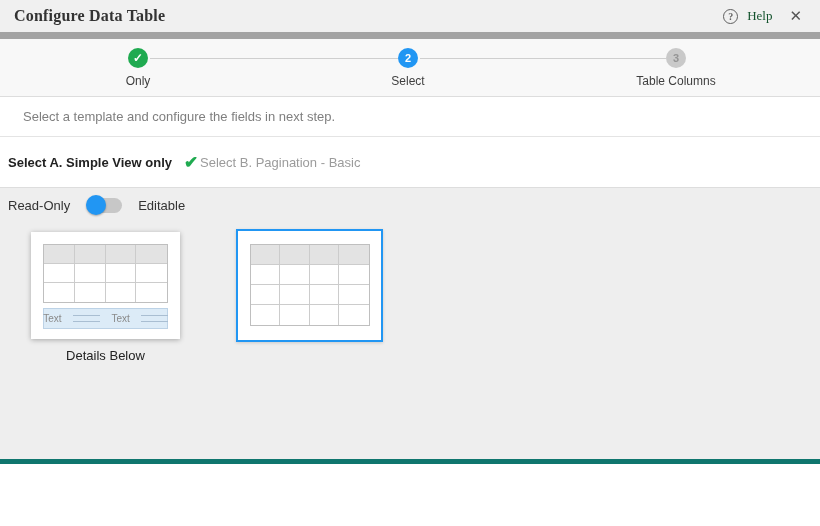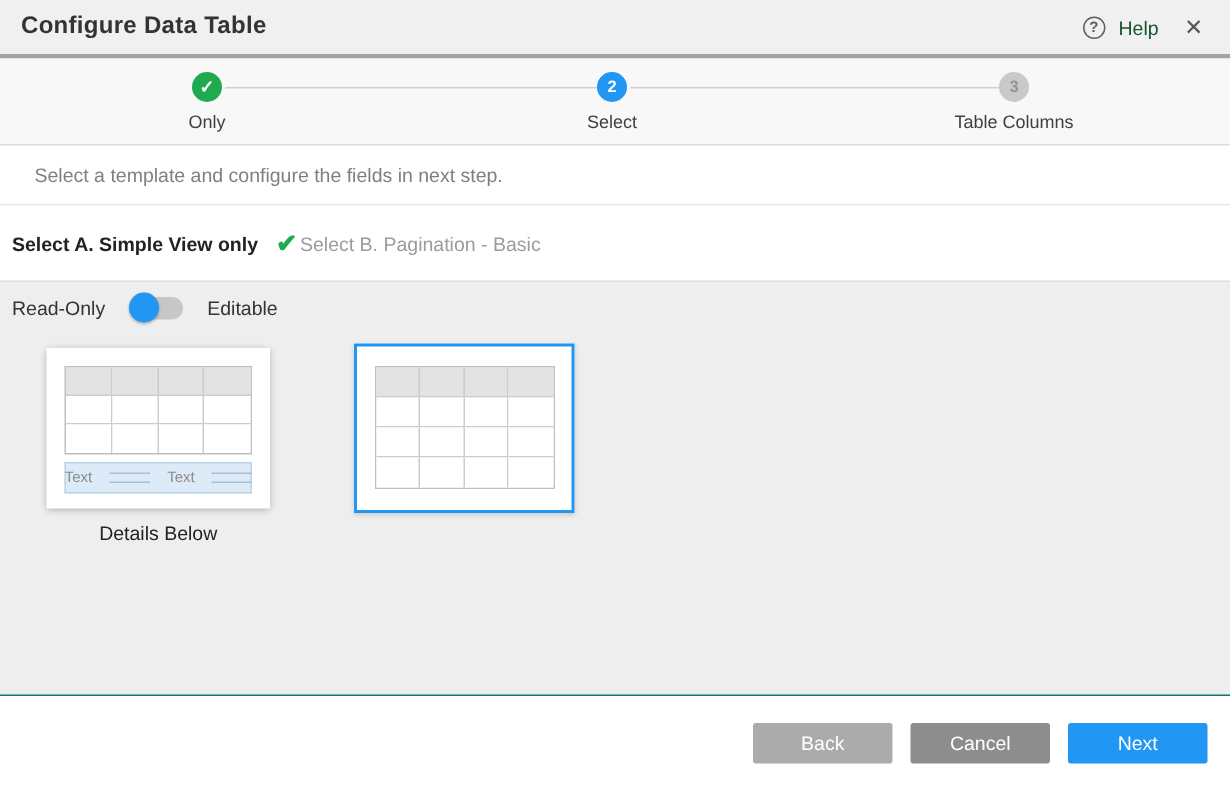--- a/index.html
+++ b/index.html
@@ -1,22 +1,22 @@
 <!DOCTYPE html>
 <html><head>
 <meta charset="utf-8">
 <style>
   * { margin:0; padding:0; box-sizing:border-box; }
   html,body { width:820px; height:526px; }
   body { font-family:"Liberation Sans", sans-serif; background:#fff; color:#333; }
   .dialog { position:relative; width:820px; height:526px; background:#fff; overflow:hidden; }
 
   
-  .header { height:39px; background:#f0f0f0; border-bottom:3px solid #a3a3a3;
-            display:flex; align-items:center; padding:0 14px; }
+  .header { height:39px; background:#f0f0f0; border-bottom:7px solid #a3a3a3;
+            display:flex; align-items:center; padding:0 14px;font-family:Liberation Serif, serif; }
   .title { font-size:16px; font-weight:600; color:#333; letter-spacing:.2px; }
   .header-right { margin-left:auto; display:flex; align-items:center; gap:9px; }
   .help-circle { width:15px; height:15px; border:1.4px solid #5f5f5f; border-radius:50%;
                  display:flex; align-items:center; justify-content:center;
                  font-size:10px; color:#5f5f5f; font-weight:bold; }
   .help-label { font-size:13px; color:#14532d; margin-right:4px; cursor:pointer; }
   .close-x { font-size:15px; color:#555; cursor:pointer; line-height:1; padding:2px 4px; }
 
   
   .stepper { position:relative; height:58px; background:#f8f8f8; border-bottom:1px solid #ddd; }
@@ -40,21 +40,21 @@
 
   
   .selector-row { position:relative; height:51px; background:#fff; border-bottom:1px solid #ddd; }
   .option-a { position:absolute; left:8px; top:0; height:50px; display:flex; align-items:center;
               font-size:13px; font-weight:bold; color:#222; cursor:pointer;justify-content:center; }
   .option-a-check { color:#1faa50; font-size:17px; font-weight:bold; margin-left:12px; }
   .option-b { position:absolute; left:200px; top:0; height:50px; display:flex; align-items:center;
               font-size:13px; color:#9b9b9b; cursor:pointer; }
 
   
-  .gray-area { position:relative; height:276px; background:#eeeeee; border-bottom:1px solid #0f766e; }
+  .gray-area { position:relative; height:276px; background:#eeeeee; border-bottom:5px solid #0f766e; }
   .toggle-row { display:flex; align-items:center; height:30px; padding:4px 0 0 8px; }
   .toggle-label-left { font-size:13px; color:#333; margin-right:18px; }
   .toggle-label-right { font-size:13px; color:#333; margin-left:16px; }
   .switch { position:relative; width:34px; height:15px; background:#c7c7c7; border-radius:8px; cursor:pointer; }
   .switch-knob { position:absolute; left:-2px; top:-3px; width:20px; height:20px;
                  border-radius:50%; background:#2196f3; box-shadow:0 1px 2px rgba(0,0,0,.3); }
 
   
   .card { position:absolute; background:#fff; cursor:pointer; }
   .card-1 { left:31px; top:44px; width:149px; height:107px; box-shadow:0 1px 5px rgba(0,0,0,.30); }
@@ -191,19 +191,14 @@
           <div class="mt-cell"></div>
         <div class="mt-cell last-row"></div>
           <div class="mt-cell last-row"></div>
           <div class="mt-cell last-row"></div>
           <div class="mt-cell last-row"></div>
       </div>
     </div>
 
   </div>
 
-  <div class="footer">
-    <button class="btn btn-back">Back</button>
-    <button class="btn btn-cancel">Cancel</button>
-    <button class="btn btn-next">Next</button>
-  </div>
 
 </div>
 
 </body></html>

